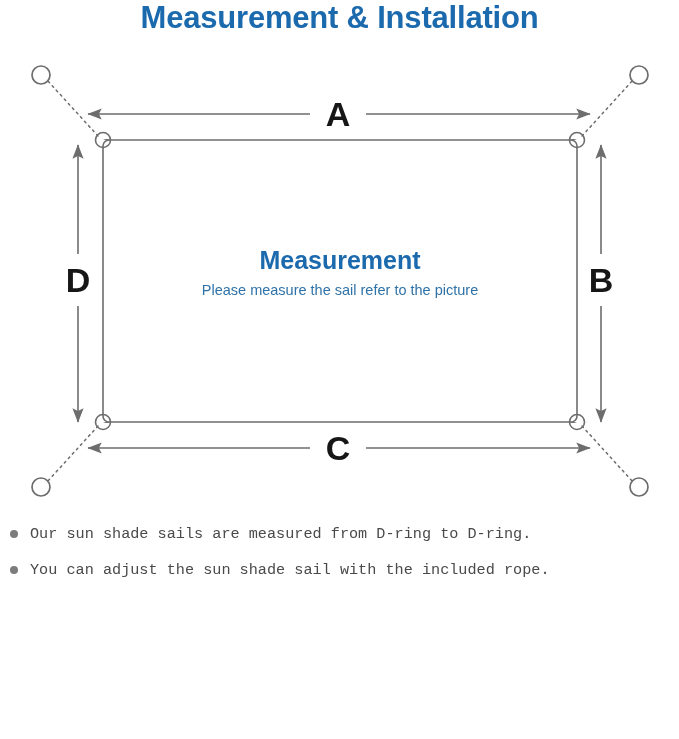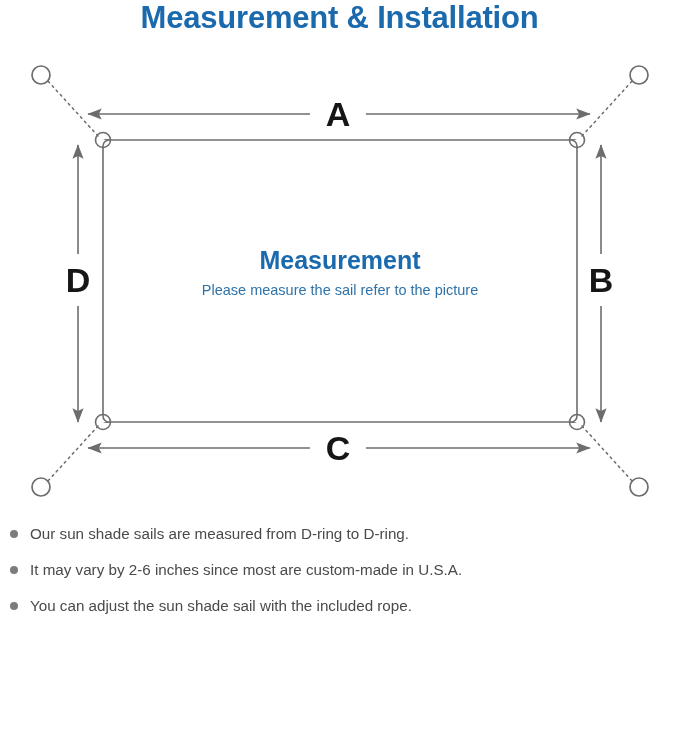--- a/index.html
+++ b/index.html
@@ -70,21 +70,21 @@
     list-style: none;
   }
   .note-item {
     position: relative;
     padding-left: 30px;
     padding-right: 8px;
     margin-bottom: 16px;
     font-size: 15.2px;
     line-height: 20px;
     color: #4a4a4a;
-    font-family: Liberation Sans, sans-serif;
+    font-family: Liberation Mono, monospace;
   }
   .note-bullet {
     position: absolute;
     left: 10px;
     top: 6px;
     width: 8px;
     height: 8px;
     border-radius: 50%;
     background: #7c7c7c;
   }
@@ -166,19 +166,15 @@
   </svg>
 </div>
 
 <ul id="notes-list">
   <li class="note-item">
     <span class="note-bullet"></span>
     <span class="note-text">Our sun shade sails are measured from D-ring to D-ring.</span>
   </li>
   <li class="note-item">
     <span class="note-bullet"></span>
-    <span class="note-text">It may vary by 2-6 inches since most are custom-made in U.S.A.</span>
-  </li>
-  <li class="note-item">
-    <span class="note-bullet"></span>
     <span class="note-text">You can adjust the sun shade sail with the included rope.</span>
   </li>
 </ul>
 
 </body></html>

